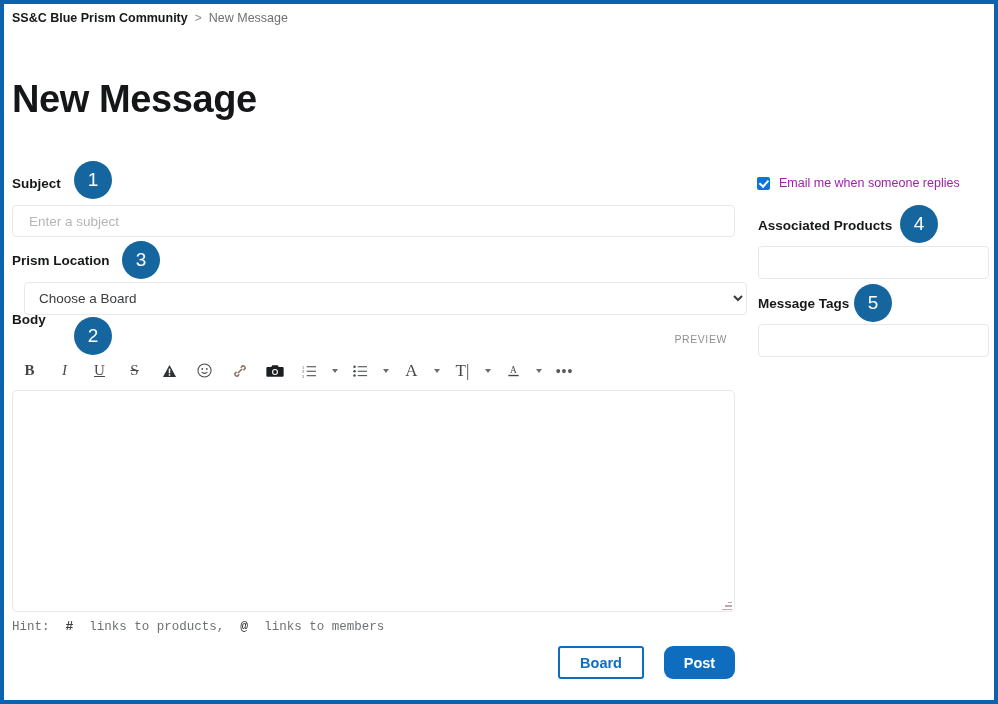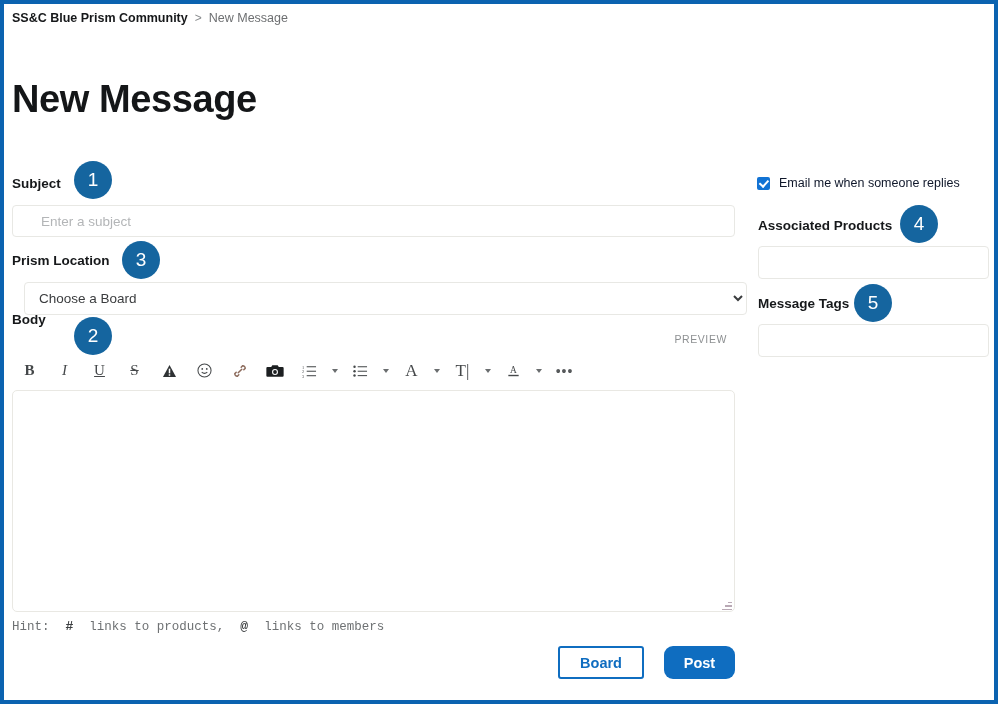--- a/index.html
+++ b/index.html
@@ -86,21 +86,21 @@
   
   .subject-input {
     position: absolute;
     left: 8px; top: 201px;
     width: 723px; height: 32px;
     border: 1px solid #e8e8e4;
     border-radius: 4px;
     background: #fff;
     font-size: 13.5px;
     color: #333;
-    padding: 0 28px;
+    padding: 0 16px;
     font-family: "Liberation Sans", sans-serif;
     outline: none;
   }
   .subject-input::placeholder { color: #b3b5b7; }
 
   
   .board-select {
     position: absolute;
     left: 8px; top: 278px;
     width: 723px; height: 33px;
@@ -255,21 +255,21 @@
     content: "";
     position: absolute;
     left: 4px; top: 1px;
     width: 3.5px; height: 7px;
     border: solid #fff;
     border-width: 0 2px 2px 0;
     transform: rotate(42deg);
   }
   .cbox-label {
     font-size: 12.5px;
-    color: #0f172a;
+    color: #a21caf;
   }
 
   .lbl-products { position: absolute; left: 754px; top: 214px; }
   .lbl-tags     { position: absolute; left: 754px; top: 292px; }
 
   .side-input {
     position: absolute;
     width: 231px; height: 33px;
     border: 1px solid #e8e8e4;
     border-radius: 4px;

